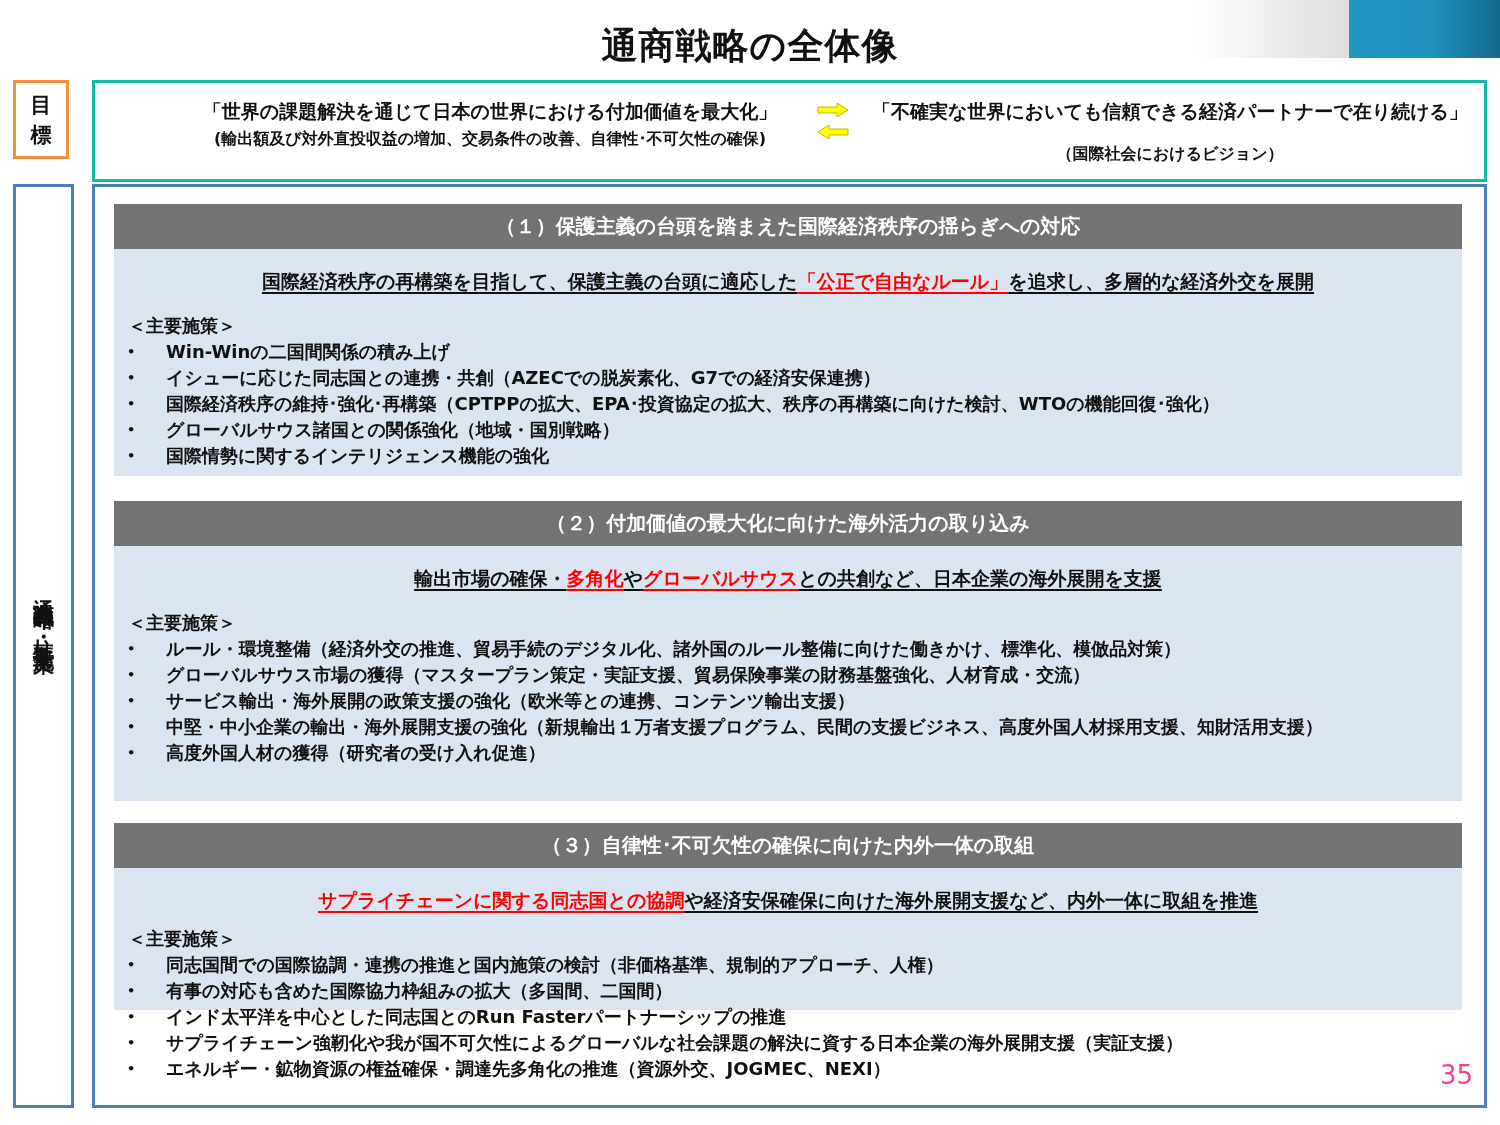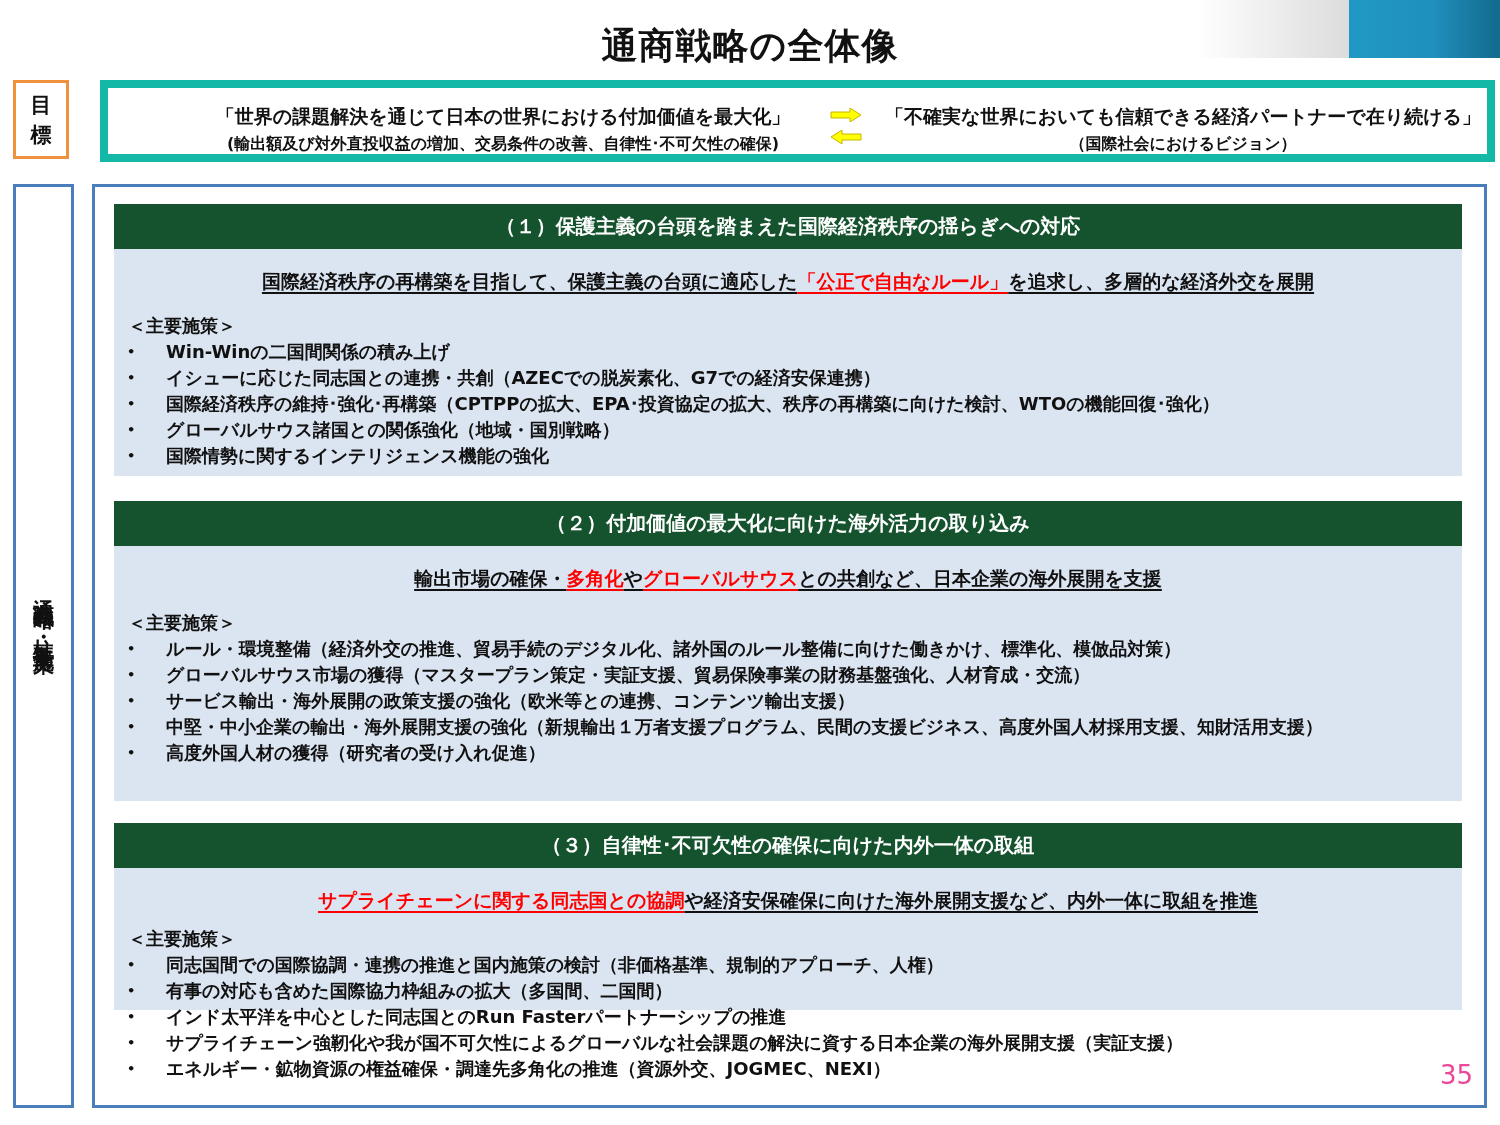--- a/index.html
+++ b/index.html
@@ -7,40 +7,40 @@
          font-family:"DejaVu Sans","Liberation Sans",sans-serif; color:#111; }
   .title { position:absolute; left:0; width:1500px; top:22px; text-align:center;
            font-size:36px; font-weight:bold; letter-spacing:1px; }
   .deco { position:absolute; top:0; left:1196px; width:304px; height:60px; display:flex; }
   .deco-fade { width:153px; height:58px; background:linear-gradient(90deg,#ffffff,#dcdcdc); }
   .deco-blue { width:151px; height:58px; background:linear-gradient(90deg,#2198c4 0%,#2090bd 55%,#136a8c 100%); }
 
   .goal-label { position:absolute; left:13px; top:80px; width:56px; height:79px; border:3px solid #f0913d;
                 box-sizing:border-box; display:flex; flex-direction:column; align-items:center; justify-content:center;
                 font-weight:bold; font-size:21px; line-height:30px; }
-  .goal-box { position:absolute; left:100px; top:80px; width:1395px; height:82px; border:8px solid #14b8a6;
+  .goal-box { position:absolute; left:92px; top:80px; width:1395px; height:102px; border:3px solid #14b8a6;
               box-sizing:border-box; }
   .goal-left { position:absolute; left:0; width:790px; top:16px; text-align:center; font-weight:bold; }
   .goal-left .l1 { font-size:19px; }
   .goal-left .l2 { font-size:16px; margin-top:4px; }
   .goal-right { position:absolute; left:755px; width:640px; top:16px; text-align:center; font-weight:bold; }
   .goal-right .l1 { font-size:19px; }
-  .goal-right .l2 { font-size:16px; margin-top:4px; }
+  .goal-right .l2 { font-size:16px; margin-top:19px; }
   .arrow { position:absolute; width:32px; height:14px; }
   .arrow.r { left:722px; top:20px; }
   .arrow.l { left:722px; top:42px; }
 
   .pillar-label { position:absolute; left:13px; top:184px; width:61px; height:924px; border:3px solid #4a7dbc;
                   box-sizing:border-box; display:flex; align-items:center; justify-content:center; }
   .pillar-label .vt { writing-mode:vertical-rl; font-weight:bold; font-size:21px; letter-spacing:3px; margin-top:-70px; }
   .main-box { position:absolute; left:92px; top:184px; width:1395px; height:924px; border:3px solid #4a7dbc;
               box-sizing:border-box; }
 
   .section { position:absolute; left:114px; width:1348px; background:#dbe4f1; }
-  .sec-head { height:45px; background:#14532d; color:#ffffff; font-weight:bold; font-size:20px;
+  .sec-head { height:45px; background:#737373; color:#ffffff; font-weight:bold; font-size:20px;
               display:flex; align-items:center; justify-content:center; }
   .sec-sub { text-align:center; font-weight:bold; font-size:19px; margin-top:20px; }
   .sec-sub span { text-decoration:underline; text-decoration-thickness:2px; text-underline-offset:4px; }
   .sec-sub .red { color:#ff0000; }
   .sec-body { padding:0 0 0 14px; font-weight:bold; font-size:18px; line-height:26px; }
   .measures-h { margin-top:18px; }
   ul { list-style:none; margin:0; padding:0; }
   li { position:relative; padding-left:38px; }
   li::before { content:"•"; position:absolute; left:-1px; top:0; font-size:13px; }
 

